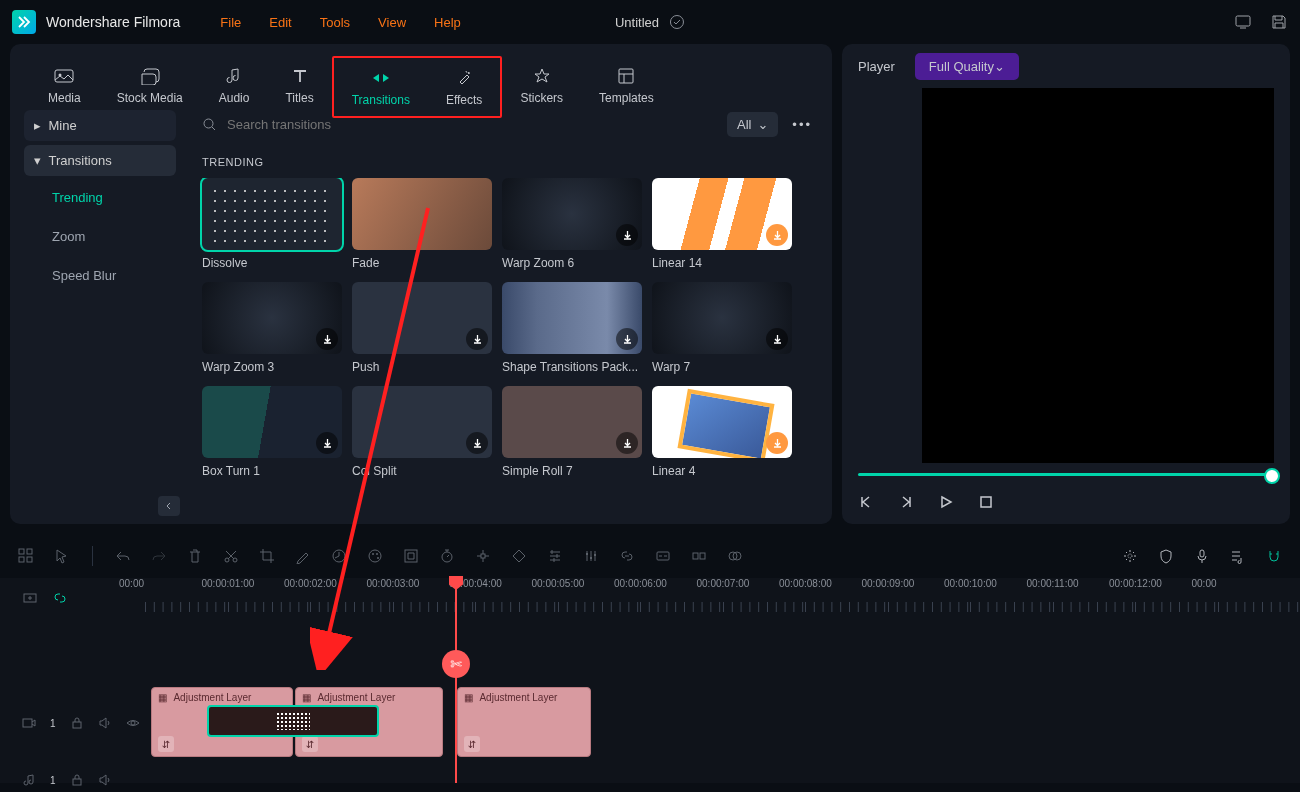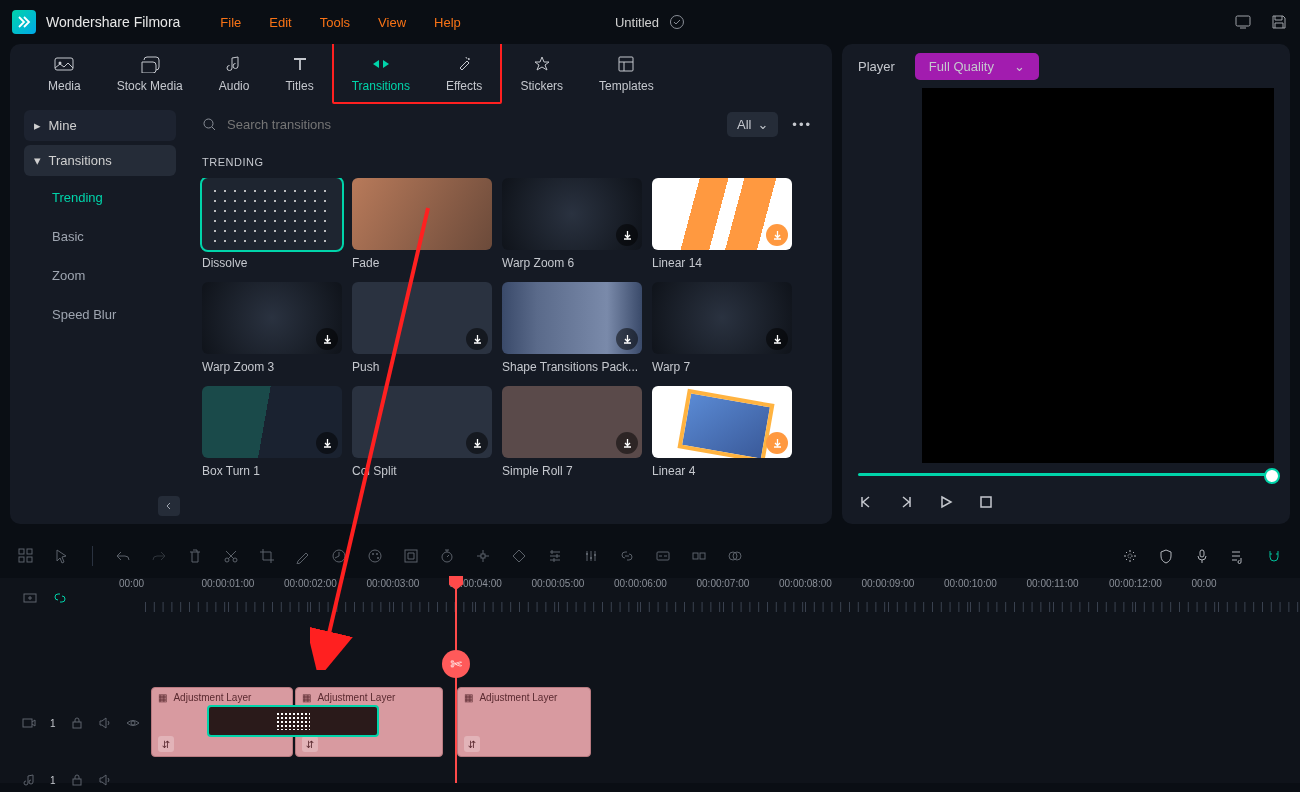--- a/index.html
+++ b/index.html
@@ -15,21 +15,21 @@
   .right-icons { margin-left: auto; display: flex; gap: 18px; }
   .icon-btn { width: 18px; height: 18px; display: flex; align-items: center; justify-content: center; cursor: pointer; opacity: 0.8; }
 
   
   .main-row { display: flex; gap: 10px; padding: 0 10px; height: 480px; }
 
   
   .left-panel { width: 822px; background: #151a24; border-radius: 10px; display: flex; flex-direction: column; overflow: hidden; }
 
   
-  .tab-row { height: 58px; display: flex; align-items: center; padding: 12px 20px; gap: 0; }
+  .tab-row { height: 58px; display: flex; align-items: flex-start; padding: 12px 20px; gap: 0; }
   .tab-btn { display: flex; flex-direction: column; align-items: center; justify-content: center; gap: 4px; padding: 0 18px; height: 58px; cursor: pointer; color: #c5c8ce; }
   .tab-btn .tab-icon { font-size: 18px; height: 22px; display: flex; align-items: center; }
   .tab-btn.active { color: #00d4aa; }
   .tab-btn.active .tab-label { color: #00d4aa; }
   .tab-label { font-size: 12px; }
   .highlight-box { border: 2px solid #ff2020; border-radius: 2px; }
 
   
   .panel-body { display: flex; flex: 1; overflow: hidden; }
 
@@ -69,21 +69,21 @@
   .th-warp7 { background: radial-gradient(circle at center, #2a3240, #0f131a); }
   .th-boxturn { background: linear-gradient(100deg, #1a4a4a 45%, #1a2230 45%); }
   .th-colsplit { background: #2a3240; }
   .th-simpleroll { background: #5a4a4a; }
   .th-linear4 { background: #fff; }
   .th-linear4::before { content: ""; position: absolute; top: 10px; left: 30px; width: 80px; height: 52px; background: linear-gradient(135deg, #5a8ad4, #3a5a9a); transform: rotate(10deg); border: 4px solid #ffb340; }
 
   
   .player-panel { flex: 1; background: #151a24; border-radius: 10px; display: flex; flex-direction: column; overflow: hidden; }
   .player-head { height: 44px; display: flex; align-items: center; padding: 0 16px; gap: 20px; }
-  .quality-btn { background: #a21caf; padding: 6px 14px; border-radius: 5px; display: flex; align-items: center; gap: 20px; cursor: pointer; text-align: center; }
+  .quality-btn { background: #4c1d95; padding: 6px 14px; border-radius: 5px; display: flex; align-items: center; cursor: pointer; text-align: center; }
   .preview { flex: 1; margin: 0 16px 0 80px; background: #000; }
   .scrub-row { padding: 10px 16px 4px 16px; }
   .scrub { height: 3px; background: #00d4aa; position: relative; border-radius: 2px; }
   .scrub::after { content: ""; position: absolute; right: -6px; top: -5px; width: 12px; height: 12px; background: #fff; border-radius: 50%; border: 2px solid #00d4aa; }
   .play-controls { display: flex; gap: 24px; padding: 14px 16px; align-items: center; }
   .play-controls svg { cursor: pointer; }
 
   
   .tl-toolbar { height: 44px; display: flex; align-items: center; padding: 0 18px; gap: 20px; margin-top: 10px; }
   .tl-toolbar .sep { height: 20px; width: 1px; background: #2a3240; margin: 0 2px; }
@@ -239,21 +239,20 @@
       <div class="cat-list">
         <div class="cat-head mine">
           <span>▸</span>
           <span>Mine</span>
         </div>
         <div class="cat-head">
           <span>▾</span>
           <span>Transitions</span>
         </div>
         <div class="cat-sub active">Trending</div>
-        <div class="cat-sub">Basic</div>
         <div class="cat-sub">Zoom</div>
         <div class="cat-sub">Speed Blur</div>
         <div class="collapse-btn">
           <svg width="10" height="10" viewBox="0 0 10 10">
               <path d="M6 2 L3 5 L6 8" stroke="#9ea5b0" fill="none"></path>
             </svg>
         </div>
       </div>
 
       <div class="browser">

